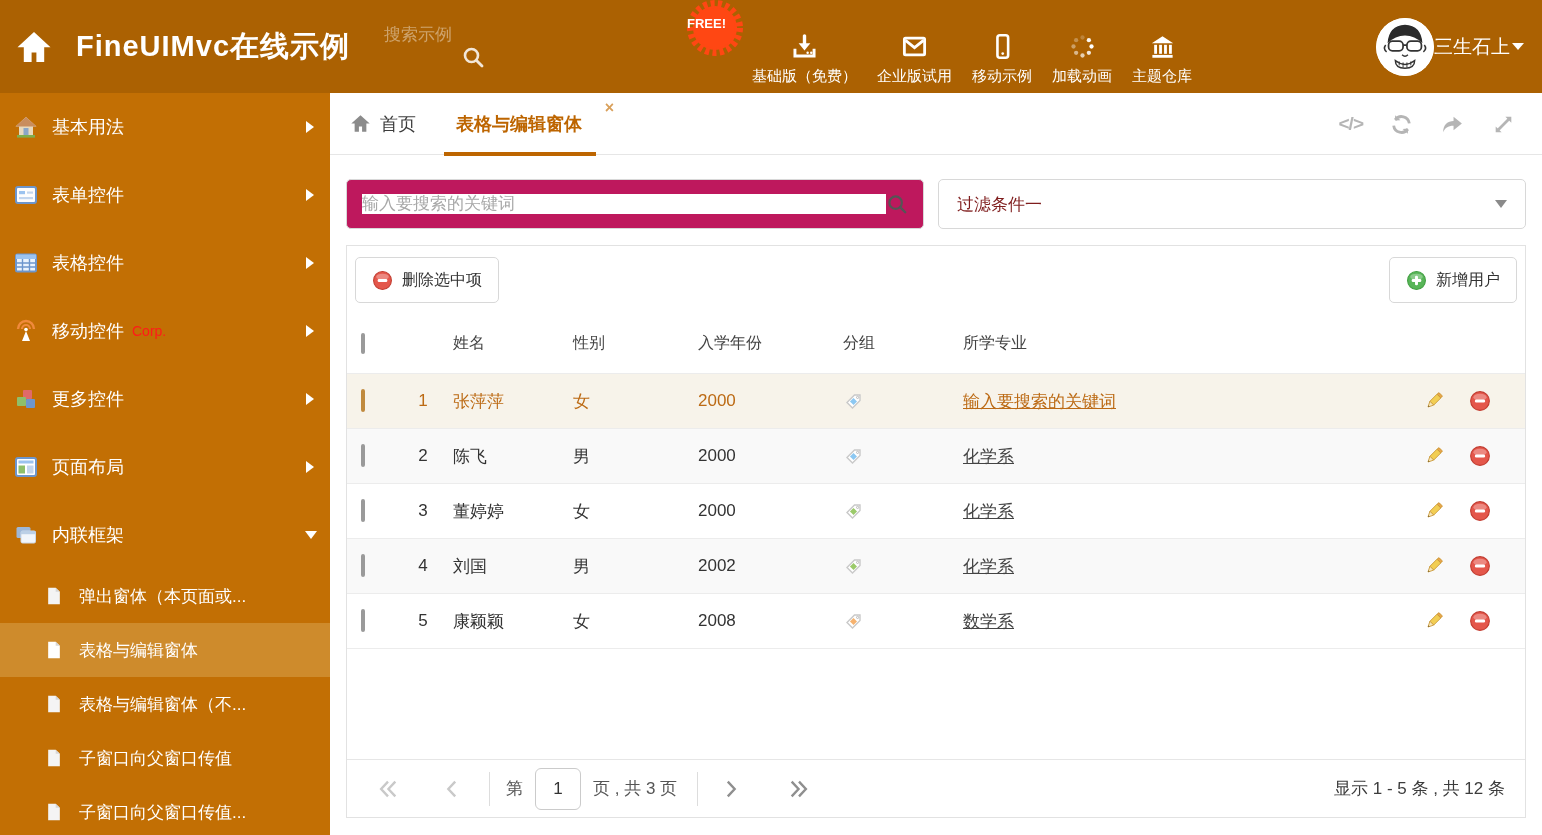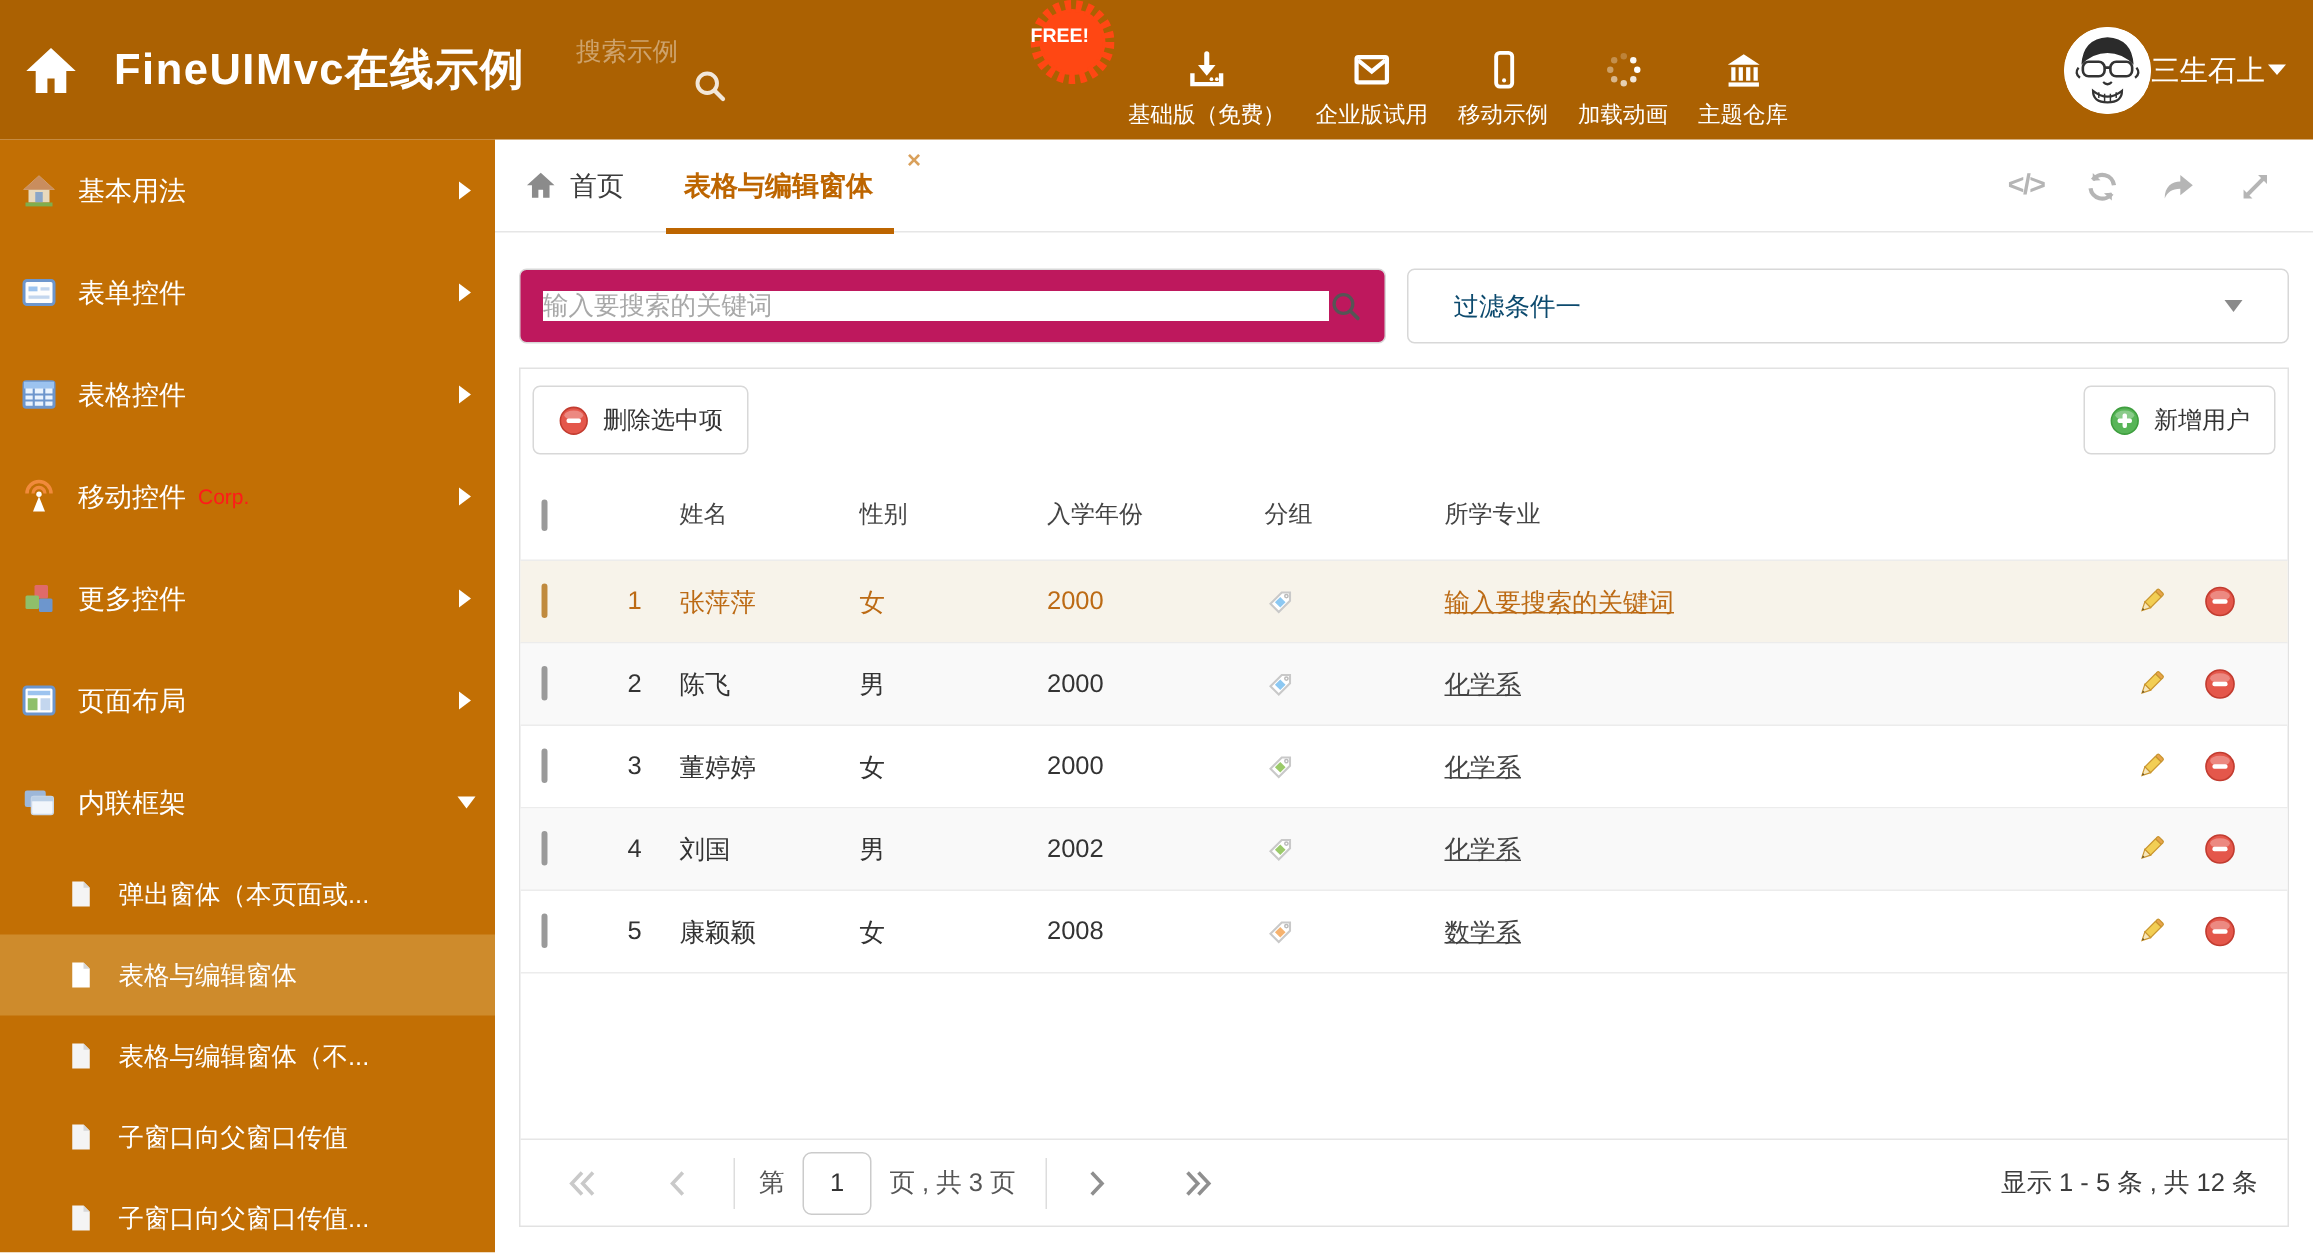--- a/index.html
+++ b/index.html
@@ -54,21 +54,21 @@
   .tab-actions .ticon { cursor:pointer; display:flex; align-items:center; }
   .tab-actions svg { width:25px; height:25px; }
   .code-glyph { font-size:19px; font-weight:bold; letter-spacing:-1px; }
 
   .content { flex:1; padding:24px 16px 0; display:flex; flex-direction:column; min-height:0; }
   .filter-row { display:flex; gap:14px; height:50px; flex-shrink:0; }
   .search-box { width:578px; border:1px solid #d8d8d8; border-radius:5px; display:flex; align-items:center; padding:0 15px; background:#be185d; }
   .search-box input { flex:1; border:none; outline:none; font-size:17px; color:#333; font-family:inherit; }
   .search-box input::placeholder { color:#a8a8a8; }
   .search-box .mag2 { width:22px; height:22px; flex-shrink:0; cursor:pointer; }
-  .filter-select { flex:1; border:1px solid #d8d8d8; border-radius:5px; display:flex; align-items:center; padding:0 30px; font-size:17px; color:#0c4a6e; cursor:pointer; background:#fff; }
+  .filter-select { flex:1; border:1px solid #d8d8d8; border-radius:5px; display:flex; align-items:center; padding:0 18px; font-size:17px; color:#7f1d1d; cursor:pointer; background:#fff; }
   .fs-caret { margin-left:auto; width:0; height:0; border-left:6px solid transparent; border-right:6px solid transparent; border-top:8px solid #8a8a8a; }
 
   .grid-panel { margin:16px 0 17px; border:1px solid #e2e2e2; flex:1; display:flex; flex-direction:column; min-height:0; }
   .grid-toolbar { padding:11px 8px; display:flex; align-items:center; flex-shrink:0; }
   .btn { height:46px; border:1px solid #d8d8d8; border-radius:5px; background:#fff; display:flex; align-items:center; gap:9px; padding:0 16px; font-size:16px; color:#333; cursor:pointer; font-family:inherit; }
   .btn svg { width:21px; height:21px; }
   .btn-add { margin-left:auto; }
 
   .grow { display:flex; align-items:center; height:55px; border-bottom:1px solid #ececec; font-size:17px; color:#333; }
   .ghead { height:60px; font-size:16px; color:#444; }

